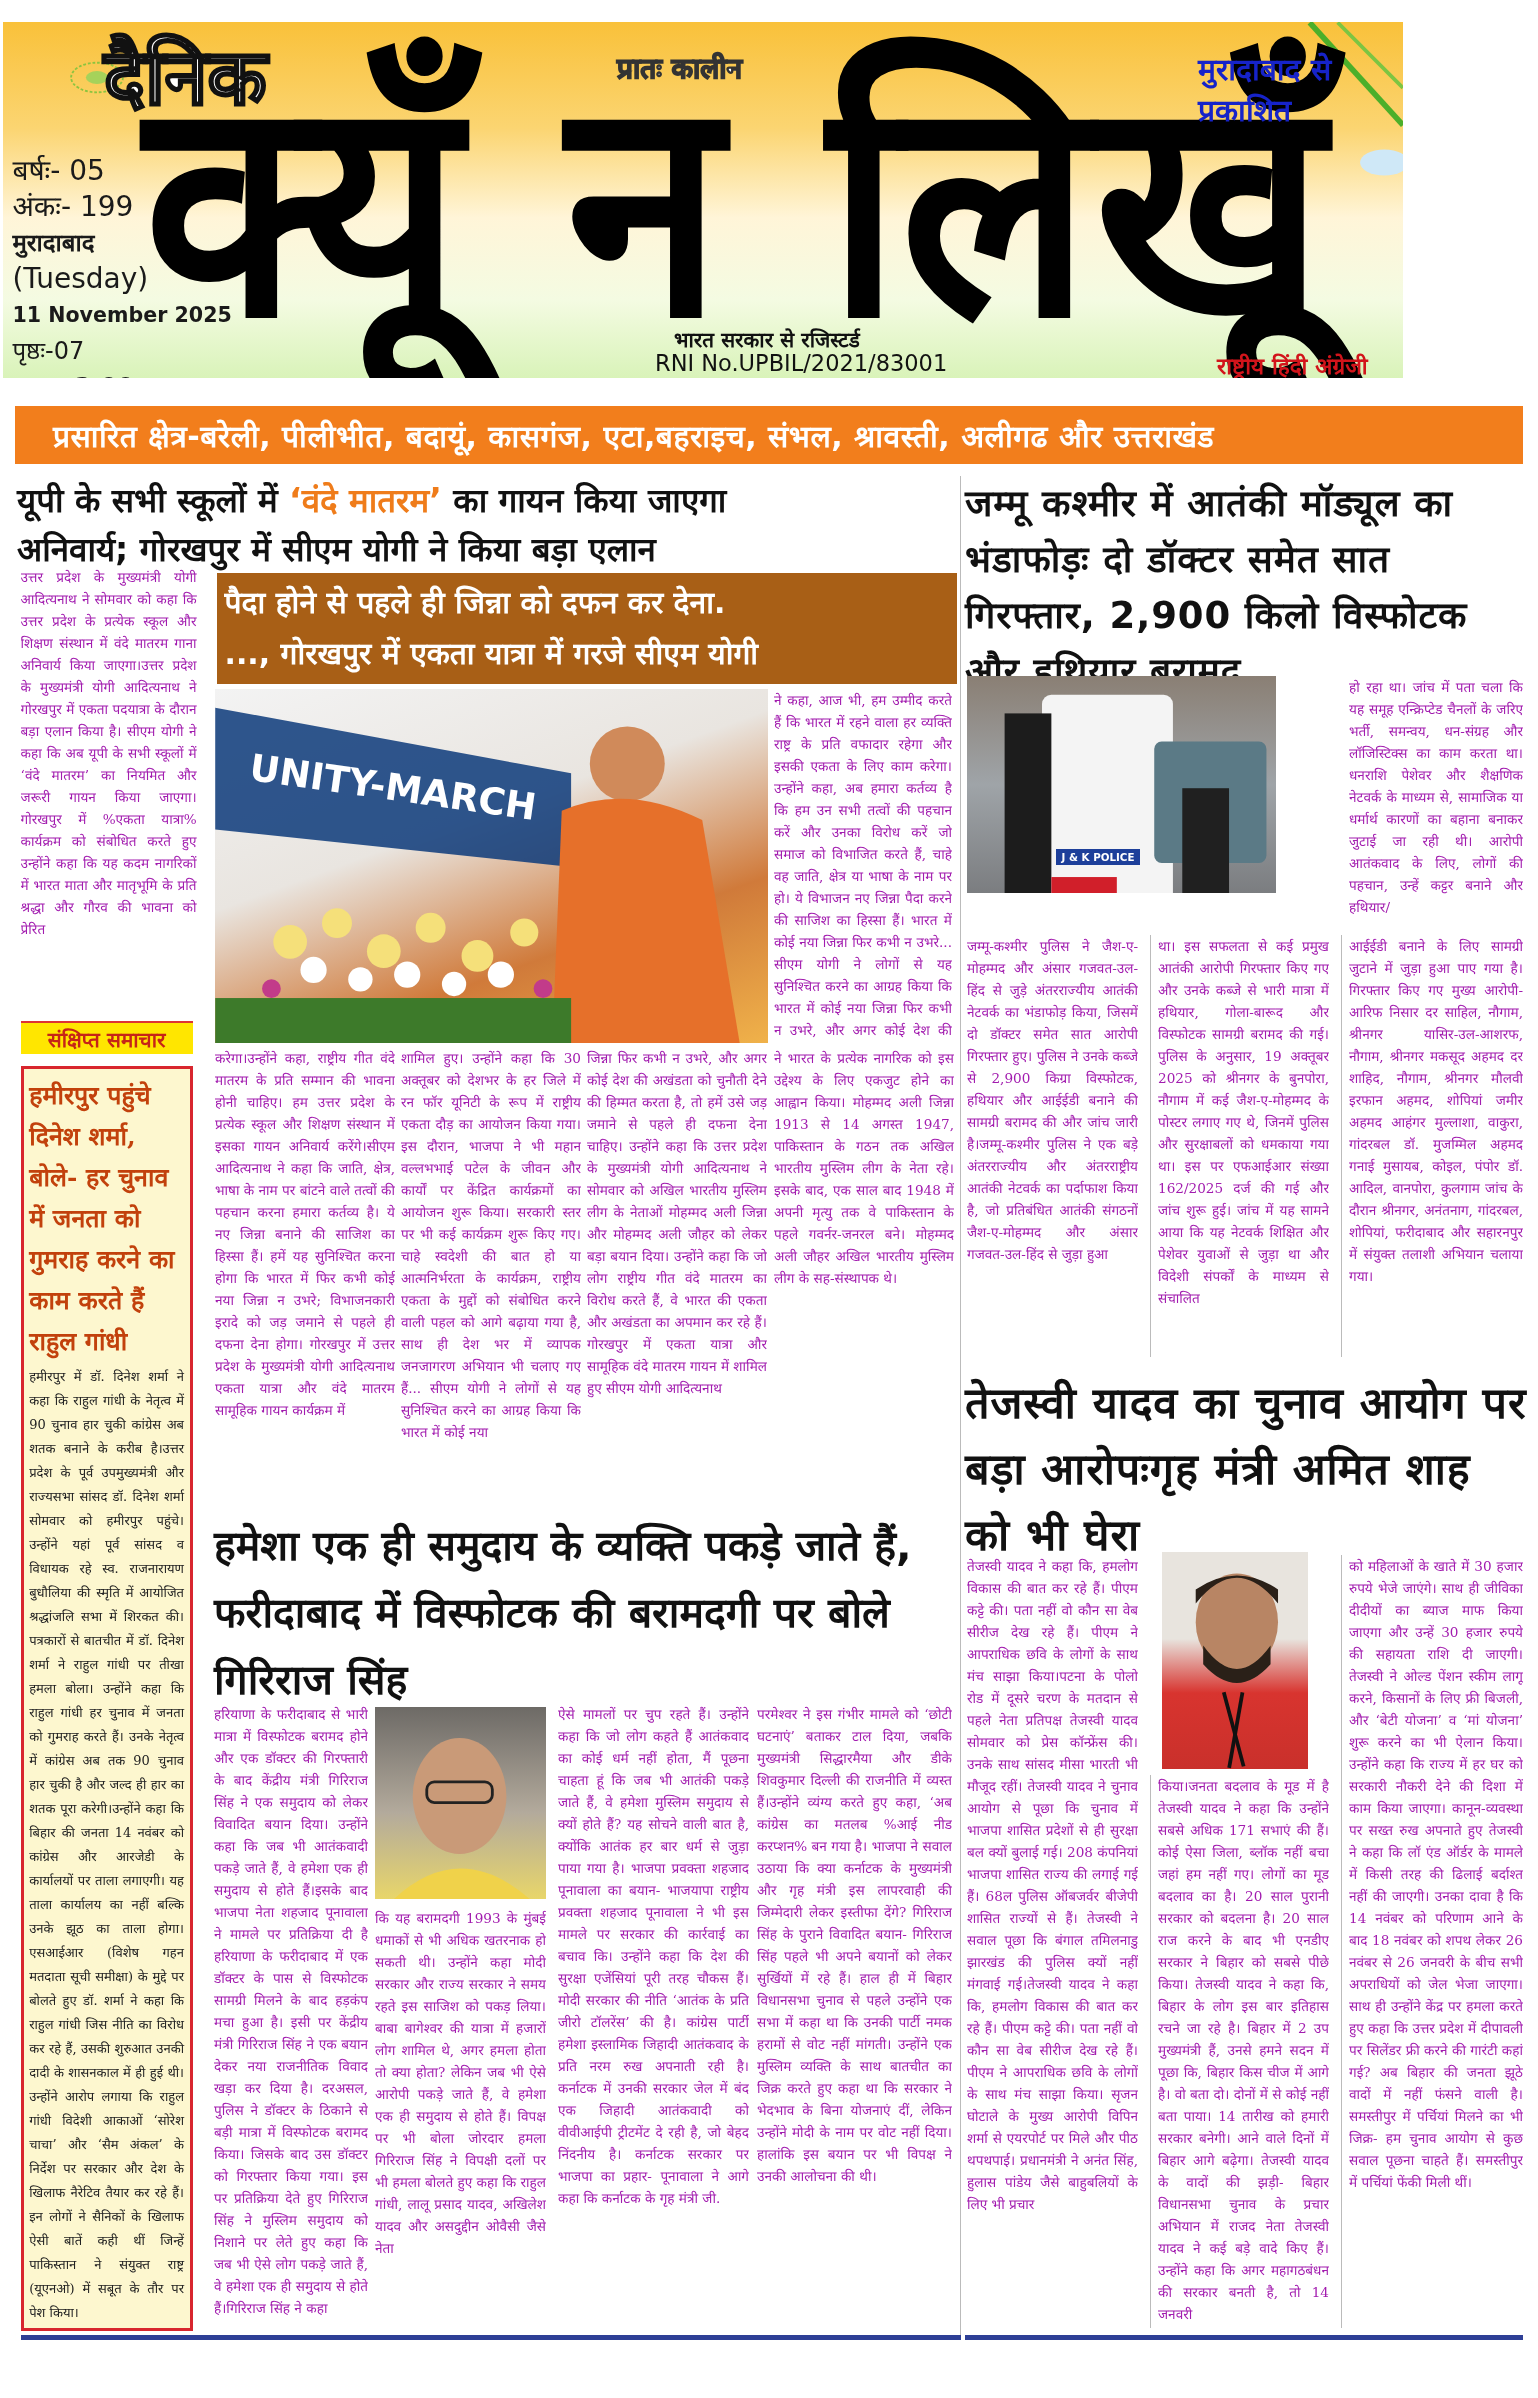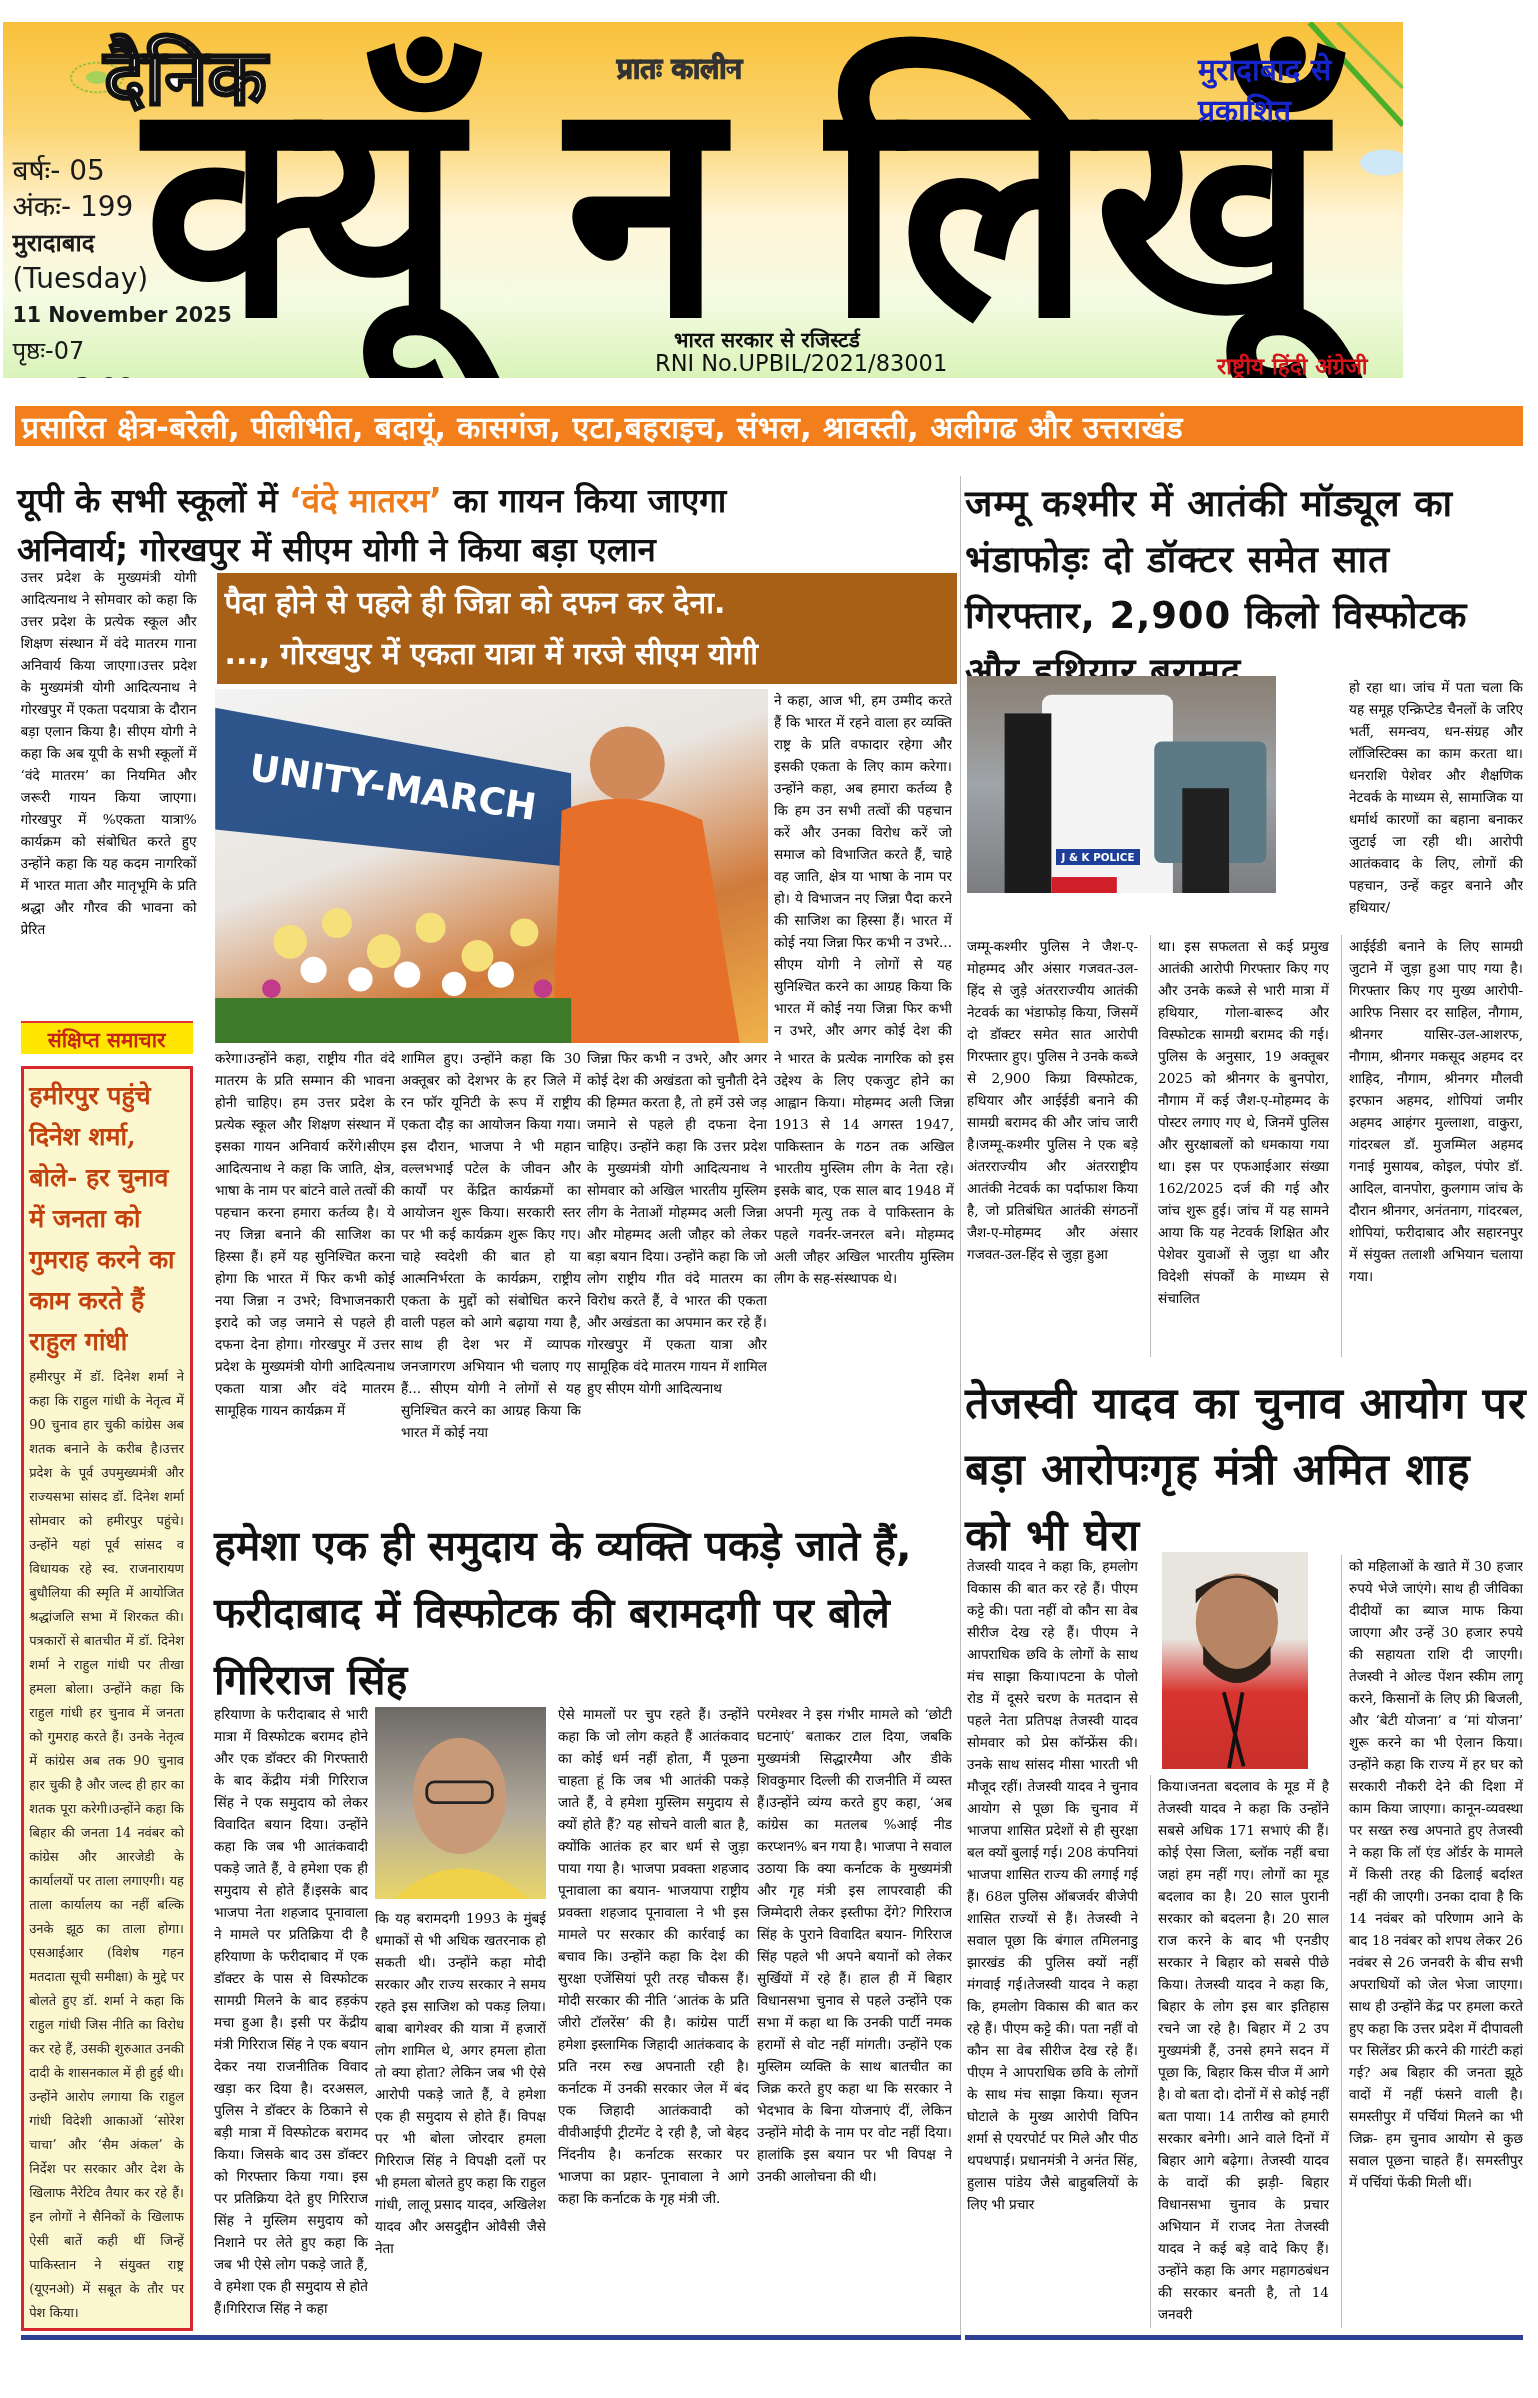--- a/index.html
+++ b/index.html
@@ -16,29 +16,29 @@
     line-height: 1.1; letter-spacing: 3.7px; font-family: "DejaVu Sans", sans-serif; transform: scaleY(1.08); transform-origin: top left; }
   .mast-meta { position: absolute; left: 9.4px; top: 131px; font-size: 24px; color: #1a1a1a; line-height: 36px; }
   .mast-meta .big { font-size: 28px; }
   .mast-meta .date { font-weight: bold; font-size: 20.6px; }
   .mast-prat { position: absolute; left: 614px; top: 26px; font-size: 28px; color: #fff; -webkit-text-stroke: 1.4px #333; font-weight: bold; }
   .mast-published { position: absolute; left: 1195px; top: 26px; font-size: 30px; color: #1623c9; font-weight: bold; }
   .mast-registered { position: absolute; left: 671px; top: 303px; font-size: 20.6px; color: #111; font-weight: bold; }
   .mast-rni { position: absolute; left: 652px; top: 328px; font-size: 22.5px; color: #111; }
   .mast-national { position: absolute; left: 1214px; top: 328px; font-size: 22.5px; color: #d2141b; font-weight: bold; }
 
-  .region-bar { position: absolute; left: 15px; top: 406px; width: 1508px; height: 40px; background: #f27e1c;
-    color: #fff; font-size: 30px; font-weight: bold; display: flex; align-items: center; padding-left: 7px; letter-spacing: 0.5px; }
+  .region-bar { position: absolute; left: 15px; top: 406px; width: 1508px; height: 58px; background: #f27e1c;
+    color: #fff; font-size: 30px; font-weight: bold; display: flex; align-items: center; padding-left: 38px; letter-spacing: 0.5px; }
 
   
   .hl { position: absolute; font-weight: bold; color: #111; line-height: 1.3; font-family: "DejaVu Sans", sans-serif; }
   .hl .accent { color: #ef7c1a; }
 
   .body-text { position: absolute; font-family: "DejaVu Serif", serif; font-size: 13.6px; line-height: 22px;
-    text-align: justify; color: #000000; overflow: hidden; }
+    text-align: justify; color: #a21caf; overflow: hidden; }
 
   .banner-brown { position: absolute; left: 217px; top: 573px; width: 740px; height: 111px; background: #a85f16;
     color: #fff; font-weight: bold; font-size: 30px; line-height: 51px; padding: 3.7px 7.5px; }
 
   .photo { position: absolute; overflow: hidden; }
   .photo .label { position: absolute; left: 9.4px; bottom: 9.4px; font-size: 12px; color: #fff; background: rgba(0,0,0,0.35); padding: 1.9px 5.6px; }
 
   .brief-head { position: absolute; left: 20.6px; top: 1021px; width: 172px; height: 33px; background: #ffe600;
     color: #c62418; font-weight: bold; font-size: 20.6px; display: flex; align-items: center; justify-content: center; border-top: 2.8px solid #d33; }
   .brief-box { position: absolute; left: 20.6px; top: 1066px; width: 172px; height: 1265px; background: #fdf7cf;

